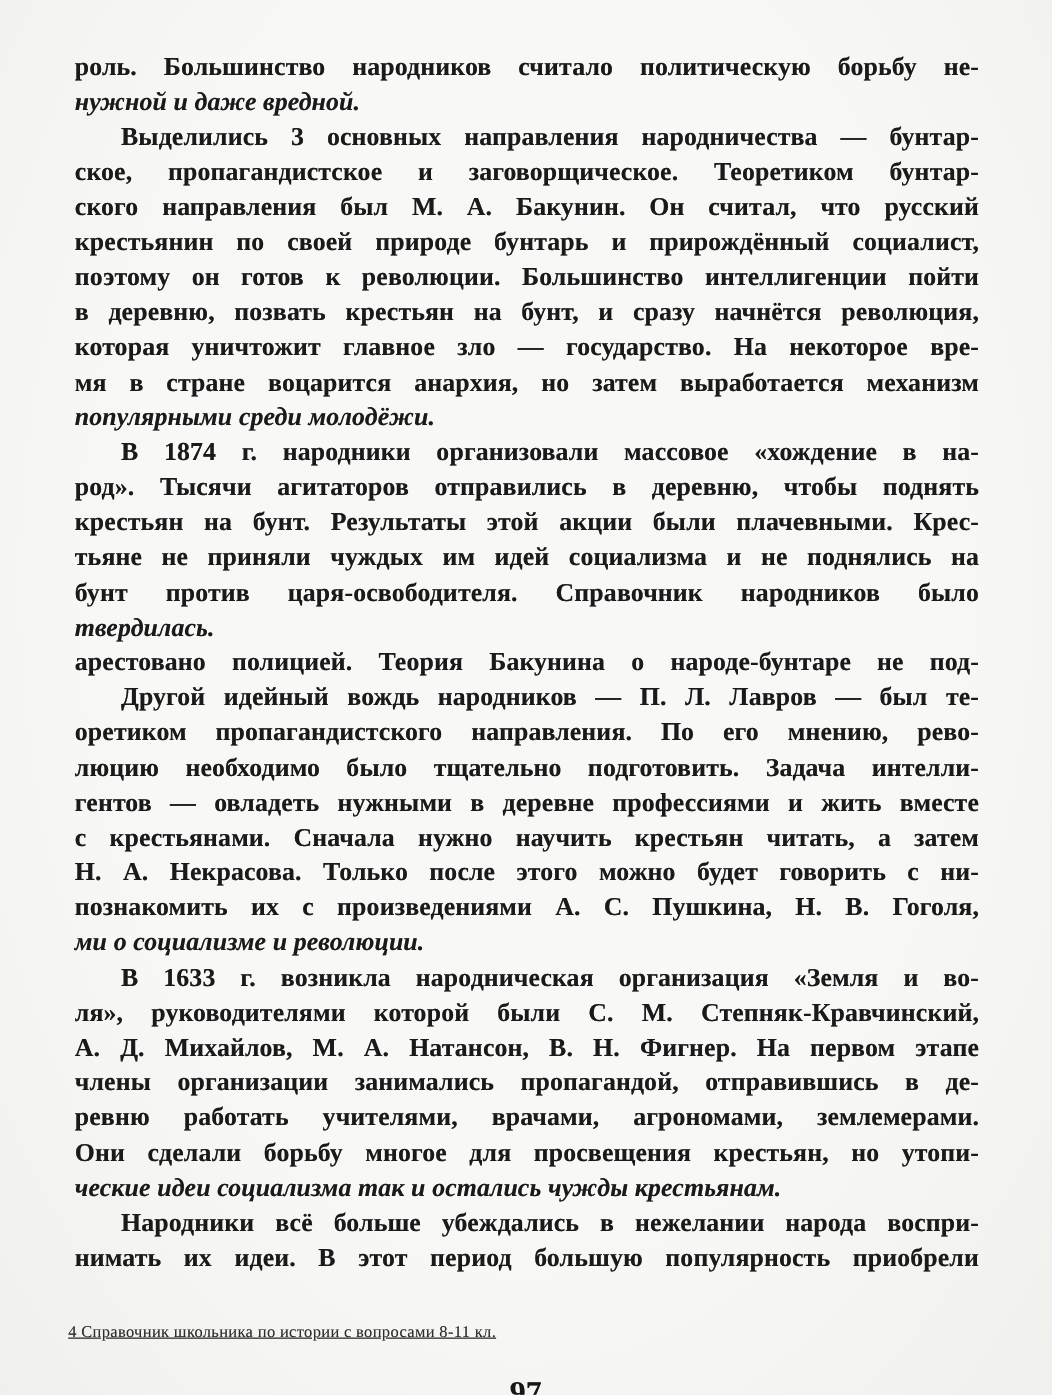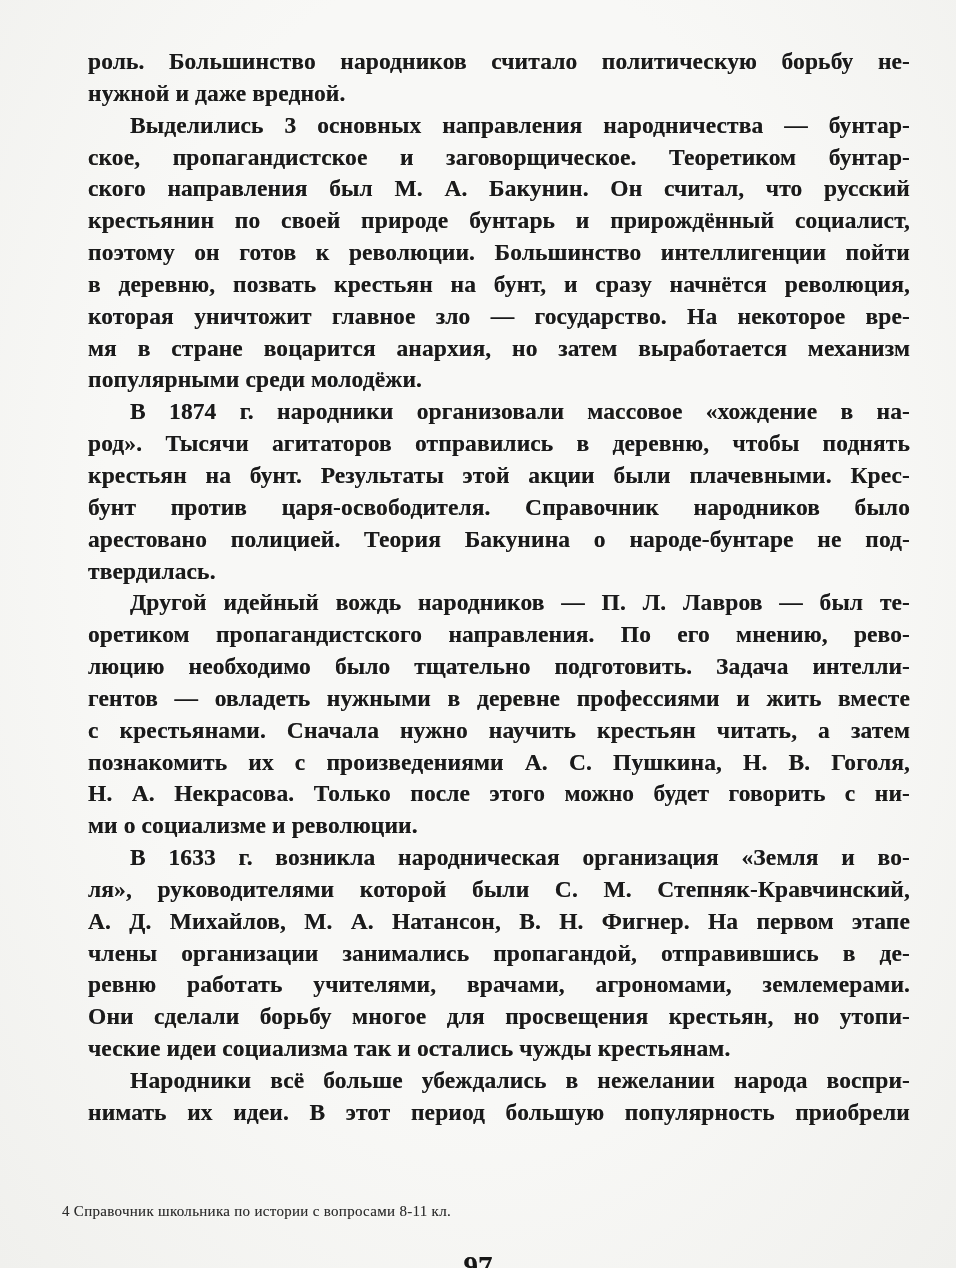--- a/index.html
+++ b/index.html
@@ -17,21 +17,20 @@
   .page {
     position: absolute;
     inset: 0;
     background: radial-gradient(ellipse at 50% 42%, #f8f8f6 55%, #f0f0ed 100%);
   }
   .page-text {
     position: absolute;
     left: 68px;
     top: 46px;
     width: 822px;
-    margin-left: 20px;
   }
   .para {
     margin: 0;
     padding: 0;
   }
   .line {
     font-size: 23.5px;
     font-weight: 700;
     line-height: 31.85px;
     color: #1a1a1a;
@@ -39,30 +38,32 @@
     text-align-last: justify;
     letter-spacing: 0.1px;
     text-shadow: 0 0 0.5px rgba(20,20,20,0.55);
     white-space: normal;
   }
   .line.indent {
     text-indent: 42px;
   }
   .line.final {
     text-align-last: left;
+    font-style: italic;
   }
   .footer-note {
     position: absolute;
     left: 62px;
     top: 1203px;
     font-size: 15px;
     font-weight: 400;
     color: #2d2d2d;
     letter-spacing: 0.3px;
     text-shadow: 0 0 0.4px rgba(40,40,40,0.4);
+    text-decoration: underline;
   }
   .page-number {
     position: absolute;
     left: 0;
     top: 1250px;
     width: 956px;
     text-align: center;
     font-size: 29px;
     font-weight: 700;
     color: #161616;
@@ -86,32 +87,33 @@
         <div class="line">поэтому он готов к революции. Большинство интеллигенции пойти</div>
         <div class="line">в деревню, позвать крестьян на бунт, и сразу начнётся революция,</div>
         <div class="line">которая уничтожит главное зло — государство. На некоторое вре-</div>
         <div class="line">мя в стране воцарится анархия, но затем выработается механизм</div>
         <div class="line final">популярными среди молодёжи.</div>
       </div>
       <div class="para">
         <div class="line indent">В 1874 г. народники организовали массовое «хождение в на-</div>
         <div class="line">род». Тысячи агитаторов отправились в деревню, чтобы поднять</div>
         <div class="line">крестьян на бунт. Результаты этой акции были плачевными. Крес-</div>
+        <div class="line">тьяне не приняли чуждых им идей социализма и не поднялись на</div>
         <div class="line">бунт против царя-освободителя. Справочник народников было</div>
+        <div class="line final">твердилась.</div>
         <div class="line">арестовано полицией. Теория Бакунина о народе-бунтаре не под-</div>
-        <div class="line final">твердилась.</div>
       </div>
       <div class="para">
         <div class="line indent">Другой идейный вождь народников — П. Л. Лавров — был те-</div>
         <div class="line">оретиком пропагандистского направления. По его мнению, рево-</div>
         <div class="line">люцию необходимо было тщательно подготовить. Задача интелли-</div>
         <div class="line">гентов — овладеть нужными в деревне профессиями и жить вместе</div>
         <div class="line">с крестьянами. Сначала нужно научить крестьян читать, а затем</div>
+        <div class="line">Н. А. Некрасова. Только после этого можно будет говорить с ни-</div>
         <div class="line">познакомить их с произведениями А. С. Пушкина, Н. В. Гоголя,</div>
-        <div class="line">Н. А. Некрасова. Только после этого можно будет говорить с ни-</div>
         <div class="line final">ми о социализме и революции.</div>
       </div>
       <div class="para">
         <div class="line indent">В 1633 г. возникла народническая организация «Земля и во-</div>
         <div class="line">ля», руководителями которой были С. М. Степняк-Кравчинский,</div>
         <div class="line">А. Д. Михайлов, М. А. Натансон, В. Н. Фигнер. На первом этапе</div>
         <div class="line">члены организации занимались пропагандой, отправившись в де-</div>
         <div class="line">ревню работать учителями, врачами, агрономами, землемерами.</div>
         <div class="line">Они сделали борьбу многое для просвещения крестьян, но утопи-</div>
         <div class="line final">ческие идеи социализма так и остались чужды крестьянам.</div>

